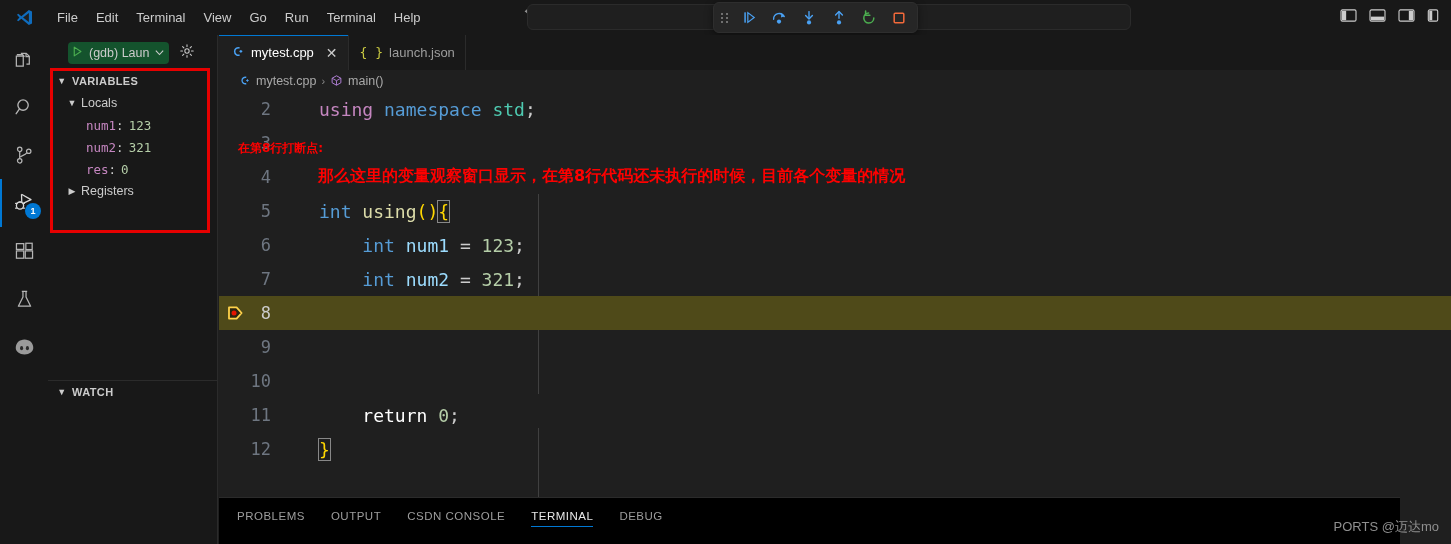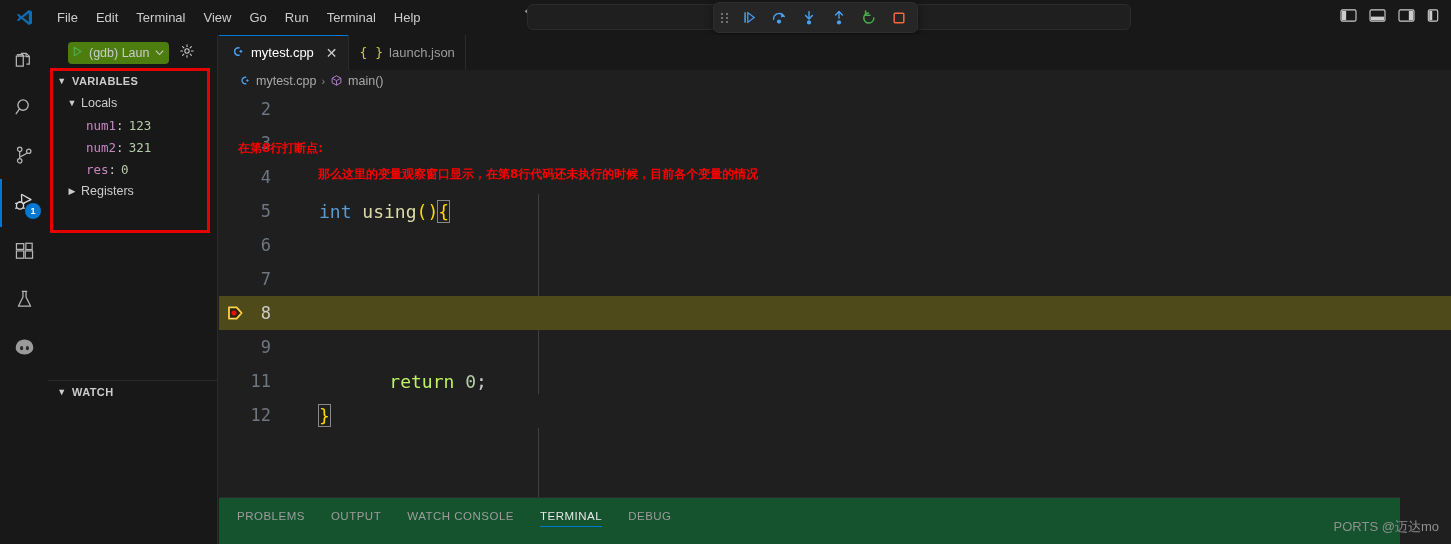--- a/index.html
+++ b/index.html
@@ -66,21 +66,21 @@
   
   .sidebar {
     position: absolute; left: 48px; top: 35px; width: 170px; height: 509px;
     background: #181818; border-right: 1px solid #2b2b2b;
   }
   .launch-row {
     height: 35px; display: flex; align-items: center; padding-left: 20px; gap: 4px;
   }
   .launch-pill {
     display: flex; align-items: center; gap: 5px; height: 22px;
-    background: #4d7c0f; border-radius: 4px; padding: 0 4px 0 3px;
+    background: #14532d; border-radius: 4px; padding: 0 4px 0 3px;
   }
   .launch-text { color: #cccccc; font-size: 12.5px; white-space: nowrap; }
   .gear { margin-left: 6px; }
 
   .section-header {
     display: flex; align-items: center; gap: 4px; height: 22px;
     padding-left: 8px; color: #cccccc; font-size: 11px; font-weight: 700; letter-spacing: .4px;
   }
   .twisty { font-size: 9px; color: #cccccc; width: 12px; text-align: center; }
 
@@ -132,21 +132,21 @@
     color: #6e7681; font-size: 17px; user-select: none;
   }
   .line.current .gutter { color: #cccccc; }
   .code-text { white-space: pre; padding-left: 26px; }
 
   .bp-marker { position: absolute; left: 8px; top: 8px; width: 18px; height: 18px; }
 
   
   .t-kw   { color: #c586c0; }
   .t-type { color: #569cd6; }
-  .t-ctrl { color: #bef264; margin-left: 27px; }
+  .t-ctrl { color: #ffffff; }
   .t-fn   { color: #dcdcaa; }
   .t-var  { color: #9cdcfe; }
   .t-num  { color: #b5cea8; }
   .t-ns   { color: #4ec9b0; }
   .t-plain{ color: #cccccc; }
   .t-punc { color: #cccccc; }
   .t-brace-y { color: #ffd700; }
   .t-op   { color: #cccccc; }
   .bracket-box { outline: 1px solid #888; }
 
@@ -154,21 +154,21 @@
     position: absolute; color: #ff0000; font-weight: 700;
     font-family: "DejaVu Sans", sans-serif; white-space: nowrap;
   }
 
   
   .indent-guide { position: absolute; left: 319px; top: 0; width: 1px; background: #404040; }
 
   
   .panel {
     position: absolute; left: 219px; top: 497px; width: 1181px; height: 47px;
-    background: #14532d; border-top: 1px solid #2b2b2b;
+    background: #000000; border-top: 1px solid #2b2b2b;
   }
   .panel-tabs { display: flex; align-items: center; height: 35px; padding-left: 18px; gap: 26px; }
   .panel-tab {
     position: relative; color: #9d9d9d; font-size: 11.5px; letter-spacing: .5px; height: 35px;
     display: flex; align-items: center;
   }
   .panel-tab.active { color: #e7e7e7; }
   .panel-tab.active::after {
     content: ""; position: absolute; left: 0; bottom: 6px; width: 100%; height: 1px; background: #0078d4;
   }
@@ -438,70 +438,77 @@
       </span>
       <span>main()</span>
     </div>
 
     <div class="code">
       <div class="indent-guide" style="top:102px;height:200px;"></div>
       <div class="indent-guide" style="top:336px;height:136px;"></div>
       <div id="code-lines">
           <div class="line">
             <span class="gutter">2</span>
+            <span class="code-text"><span class="t-kw">using</span><span class="t-plain"> </span><span class="t-type">namespace</span><span class="t-plain"> </span><span class="t-ns">std</span><span class="t-punc">;</span></span>
           </div>
           <div class="line">
             <span class="gutter">3</span>
             <span class="code-text"></span>
           </div>
           <div class="line">
             <span class="gutter">4</span>
             <span class="code-text"></span>
           </div>
           <div class="line">
             <span class="gutter">5</span>
             <span class="code-text"><span class="t-type">int</span><span class="t-plain"> </span><span class="t-fn">using</span><span class="t-brace-y">()</span><span class="t-brace-y bracket-box">{</span></span>
           </div>
           <div class="line">
             <span class="gutter">6</span>
+            <span class="code-text"><span class="t-plain">    </span><span class="t-type">int</span><span class="t-plain"> </span><span class="t-var">num1</span><span class="t-op"> = </span><span class="t-num">123</span><span class="t-punc">;</span></span>
           </div>
           <div class="line">
             <span class="gutter">7</span>
+            <span class="code-text"><span class="t-plain">    </span><span class="t-type">int</span><span class="t-plain"> </span><span class="t-var">num2</span><span class="t-op"> = </span><span class="t-num">321</span><span class="t-punc">;</span></span>
           </div>
           <div class="line current">
             <span class="bp-marker"><svg width="18" height="18" viewBox="0 0 18 18">
                 <path d="M2 3.4 H9.6 L14.6 9 L9.6 14.6 H2 Z" fill="#2a2410" stroke="#ffd24a" stroke-width="1.8" stroke-linejoin="round"></path>
                 <circle cx="7" cy="9" r="2.5" fill="#e51400"></circle>
               </svg></span>
             <span class="gutter">8</span>
           </div>
           <div class="line">
             <span class="gutter">9</span>
           </div>
           <div class="line">
+            <span class="gutter">10</span>
+            <span class="code-text"></span>
+          </div>
+          <div class="line">
             <span class="gutter">11</span>
             <span class="code-text"><span class="t-plain">    </span><span class="t-ctrl">return</span><span class="t-plain"> </span><span class="t-num">0</span><span class="t-punc">;</span></span>
           </div>
           <div class="line">
             <span class="gutter">12</span>
             <span class="code-text"><span class="t-brace-y bracket-box">}</span></span>
           </div>
         </div>
     </div>
 
     <div id="annotations">
         <div class="anno" style="left: 19px; top: 105px; font-size: 12px;">在第8行打断点:</div>
-        <div class="anno" style="left: 99px; top: 131px; font-size: 12px;">那么这里的变量观察窗口显示，在第8行代码还未执行的时候，目前各个变量的情况</div>
+        <div class="anno" style="left: 99px; top: 131px; font-size: 16px;">那么这里的变量观察窗口显示，在第8行代码还未执行的时候，目前各个变量的情况</div>
       </div>
   </div>
 
   <div class="panel">
     <div class="panel-tabs">
       <div class="panel-tab">PROBLEMS</div>
       <div class="panel-tab">OUTPUT</div>
-      <div class="panel-tab">WATCH CONSOLE</div>
+      <div class="panel-tab">CSDN CONSOLE</div>
       <div class="panel-tab active">TERMINAL</div>
       <div class="panel-tab">DEBUG</div>
     </div>
   </div>
 
   <div class="watermark">PORTS @迈达mo</div>
 </div>
 
 </body></html>

